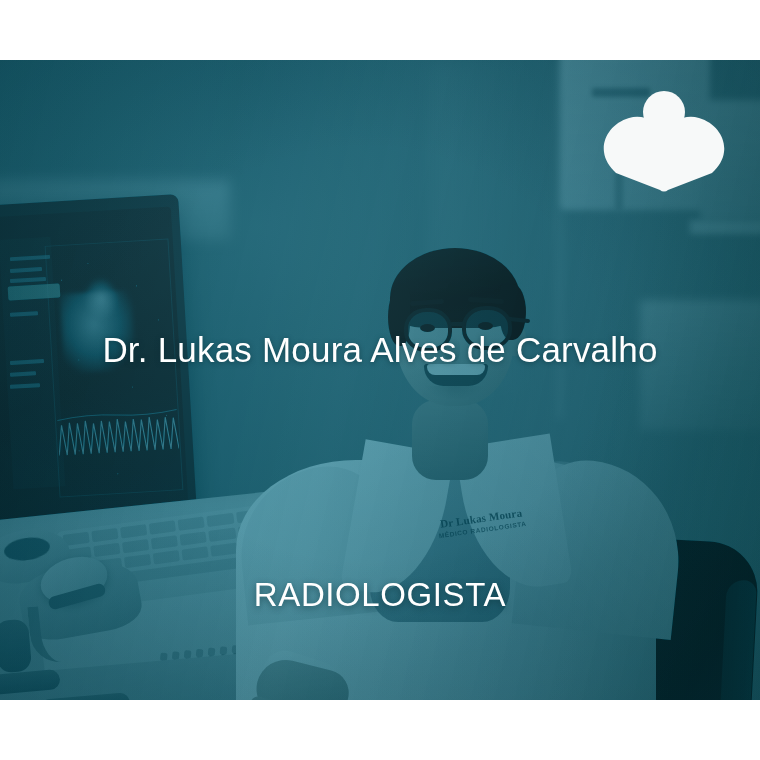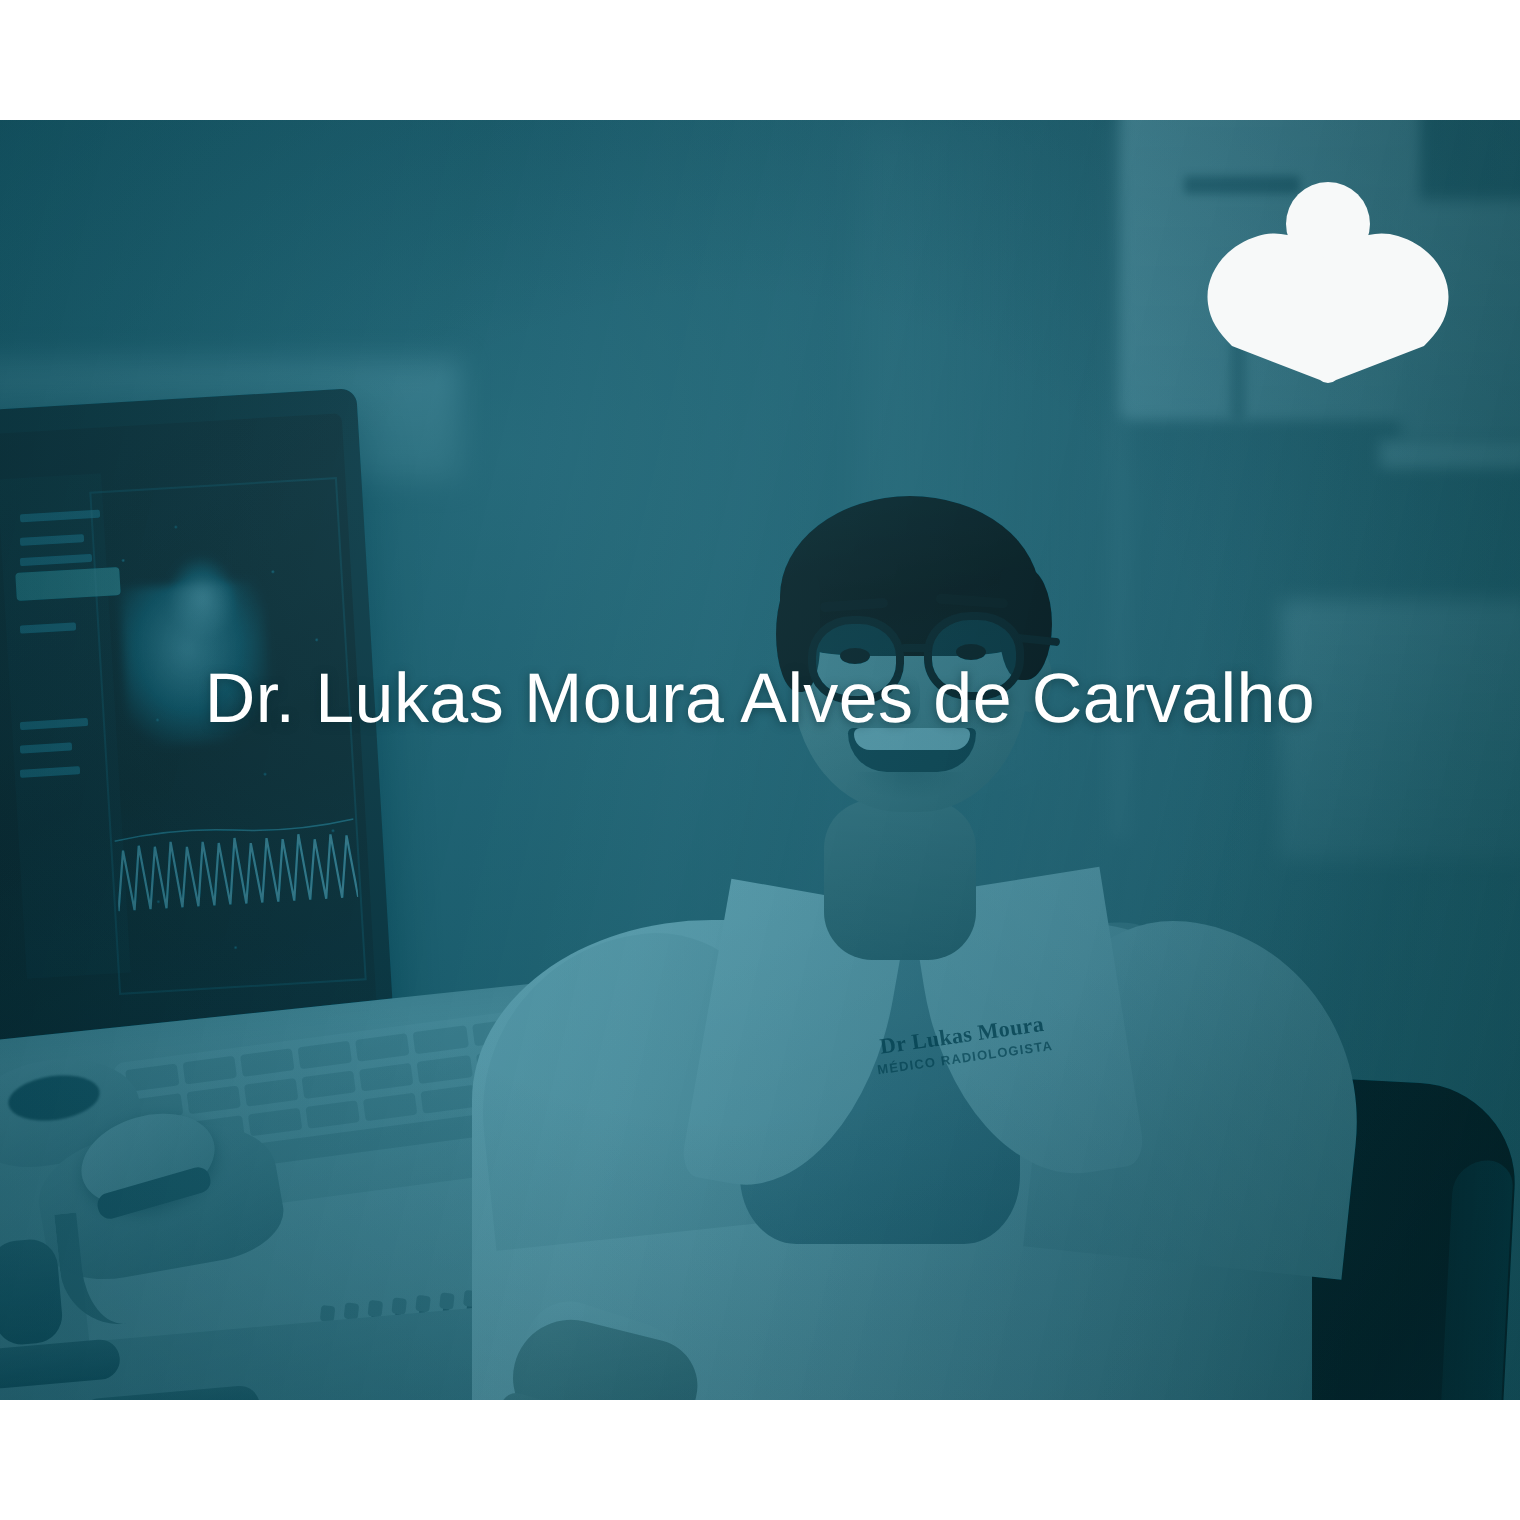--- a/index.html
+++ b/index.html
@@ -710,15 +710,16 @@
                L 70 102 a 6 6 0 0 1 -8 0
                L 18 85
                C 11 78, 7 72, 6 64
                C 4 50, 14 35, 31 30
                C 44 26, 58 32, 66 44 Z" fill="#f7f9f9"></path>
     </svg>
   </div>
 
   <div id="text-block">
     <div id="name-line">Dr. Lukas Moura Alves de Carvalho</div>
+    <div id="role-line">RADIOLOGISTA</div>
   </div>
 
 </div>
 
 </body></html>

